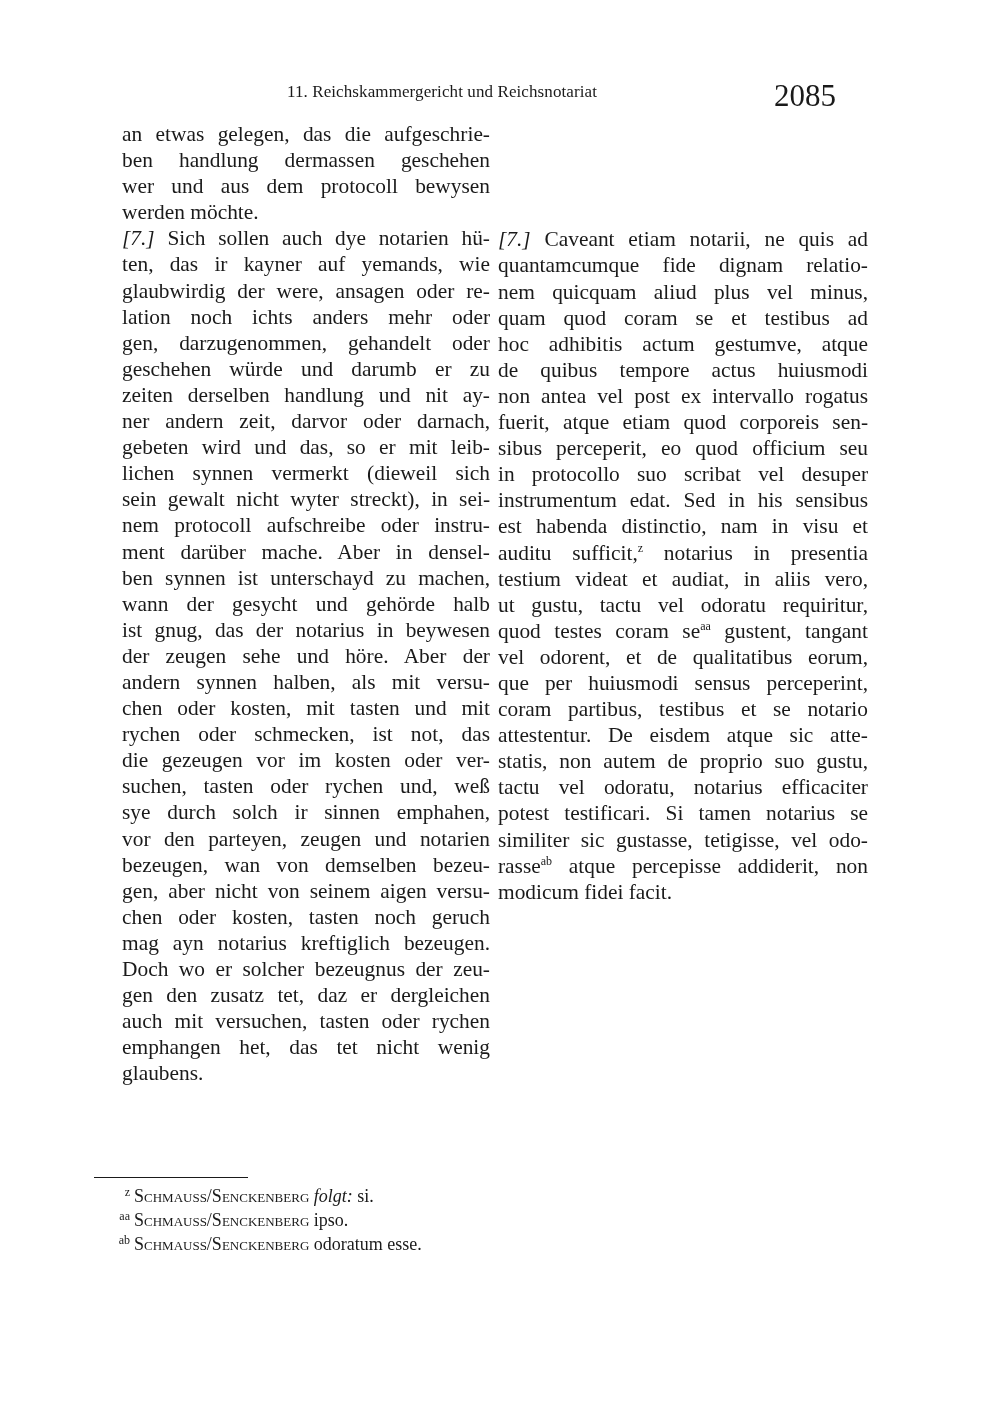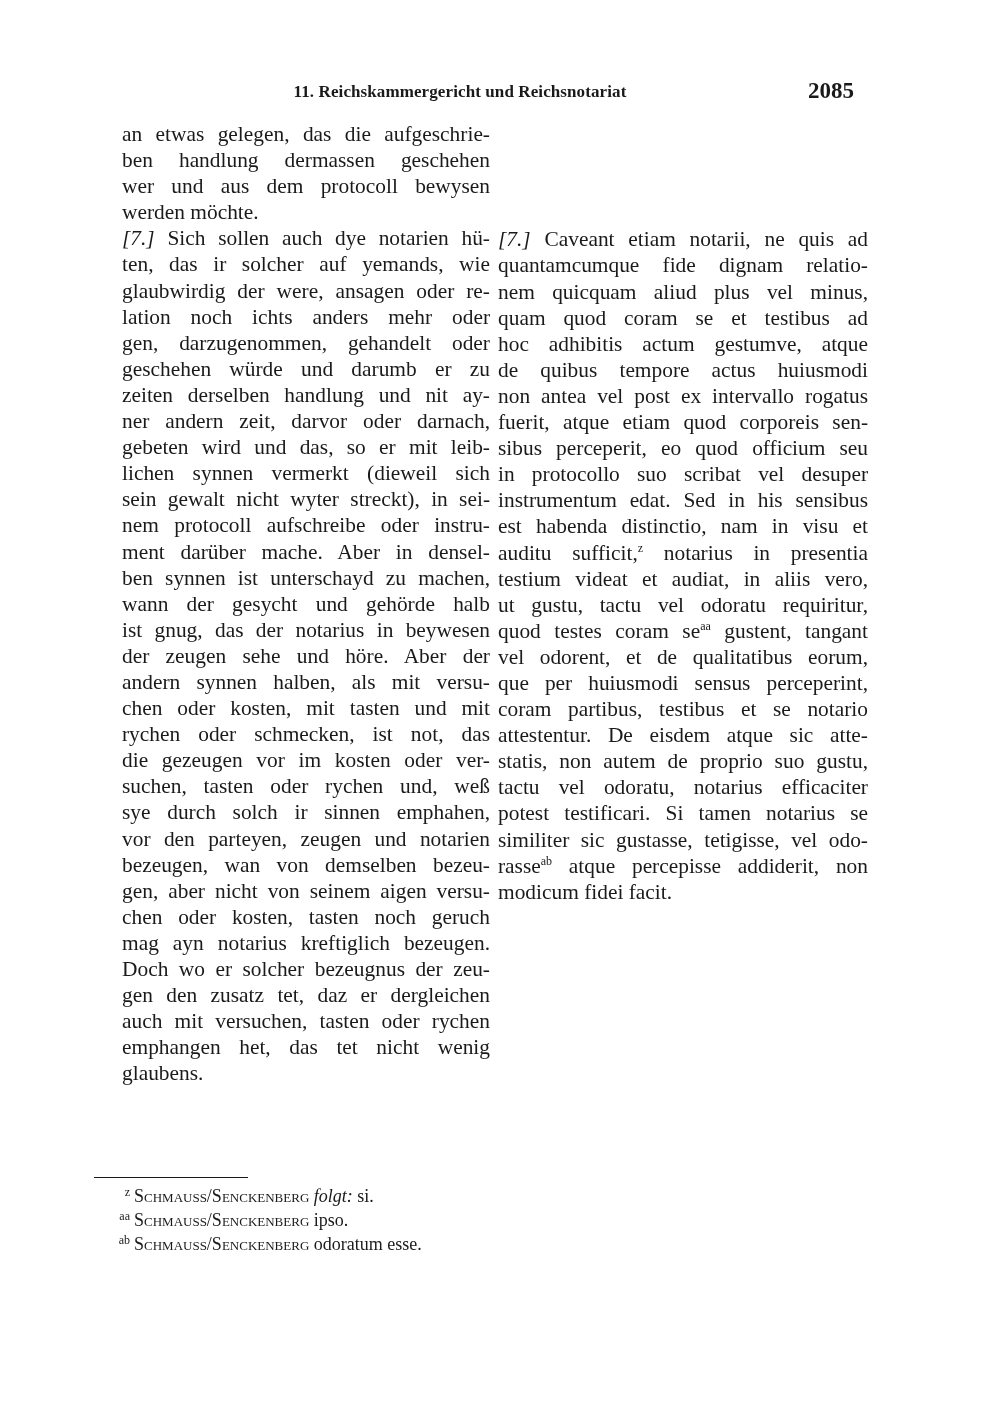--- a/index.html
+++ b/index.html
@@ -1,22 +1,22 @@
 <!DOCTYPE html>
 <html><head>
 <meta charset="utf-8">
 <style>
   html, body { margin: 0; padding: 0; background: #ffffff; }
   body { width: 1004px; height: 1418px; position: relative; overflow: hidden;
          font-family: "Liberation Serif", "DejaVu Serif", serif; color: #1a1a1a; }
-  .running-head { position: absolute; top: 78px; left: 102px; width: 752px; height: 30px; font-weight: bold; }
+  .running-head { position: absolute; top: 78px; left: 84px; width: 752px; height: 30px; }
   .running-title { position: absolute; left: 0; right: 0; text-align: center; top: 4px;
                    font-size: 17px; letter-spacing: 0.1px; padding-left: 0; }
   .running-title span { position: relative; left: -18px; }
-  .page-number { position: absolute; right: 0; top: 0; font-size: 23px; }
+  .page-number { position: absolute; right: 0; top: 0; font-size: 31px; }
   .col { position: absolute; top: 121px; font-size: 21.4px; line-height: 26.1px; }
   .col-left { left: 94px; width: 368px; margin-left: 28px; }
   .col-right { left: 467px; width: 370px; top: 226.4px; margin-left: 31px; }
   .line { display: block; height: 26.1px; text-align: justify; text-align-last: justify; white-space: nowrap; overflow: visible; }
   .line.last { text-align-last: left; }
   .ital { font-style: italic; }
   sup { font-size: 12px; line-height: 0; vertical-align: 8px; }
   .footnote-rule { position: absolute; left: 94px; top: 1177px; width: 154px; height: 0; border-top: 1px solid #1a1a1a; }
   .footnotes { position: absolute; left: 94px; top: 1182px; font-size: 18px; line-height: 20px; }
   .fn { display: block; white-space: nowrap; }
@@ -30,21 +30,21 @@
   <div class="running-title"><span>11. Reichskammergericht und Reichsnotariat</span></div>
   <div class="page-number">2085</div>
 </div>
 
 <div class="col col-left" id="left-col">
     <span class="line">an etwas gelegen, das die aufgeschrie-</span>
     <span class="line">ben handlung dermassen geschehen</span>
     <span class="line">wer und aus dem protocoll bewysen</span>
     <span class="line last">werden möchte.</span>
     <span class="line"><span class="ital">[7.]</span> Sich sollen auch dye notarien hü-</span>
-    <span class="line">ten, das ir solcher auf yemands, wie</span>
+    <span class="line">ten, das ir kayner auf yemands, wie</span>
     <span class="line">glaubwirdig der were, ansagen oder re-</span>
     <span class="line">lation noch ichts anders mehr oder</span>
     <span class="line">gen, darzugenommen, gehandelt oder</span>
     <span class="line">geschehen würde und darumb er zu</span>
     <span class="line">zeiten derselben handlung und nit ay-</span>
     <span class="line">ner andern zeit, darvor oder darnach,</span>
     <span class="line">gebeten wird und das, so er mit leib-</span>
     <span class="line">lichen synnen vermerkt (dieweil sich</span>
     <span class="line">sein gewalt nicht wyter streckt), in sei-</span>
     <span class="line">nem protocoll aufschreibe oder instru-</span>

